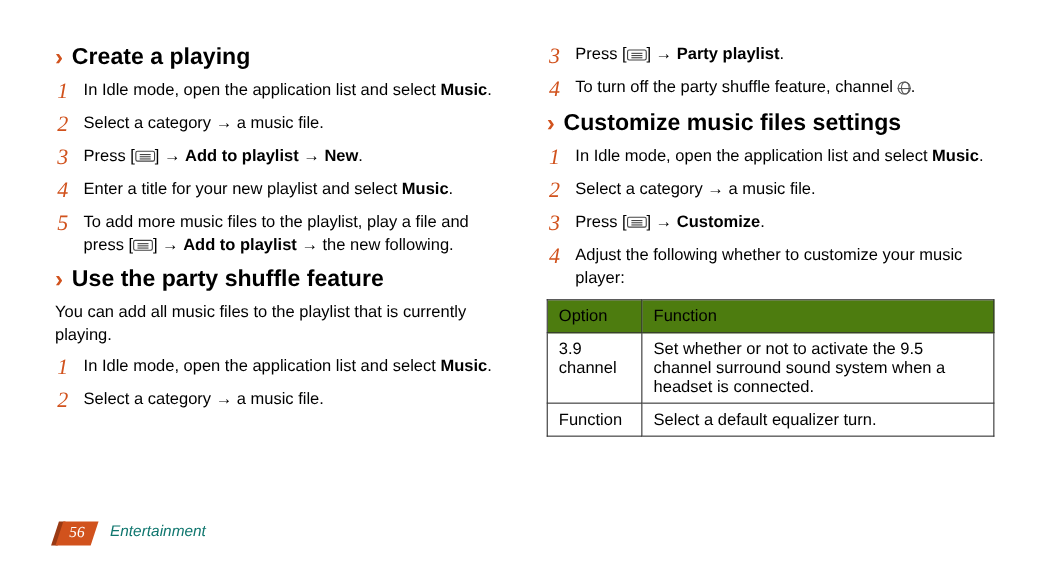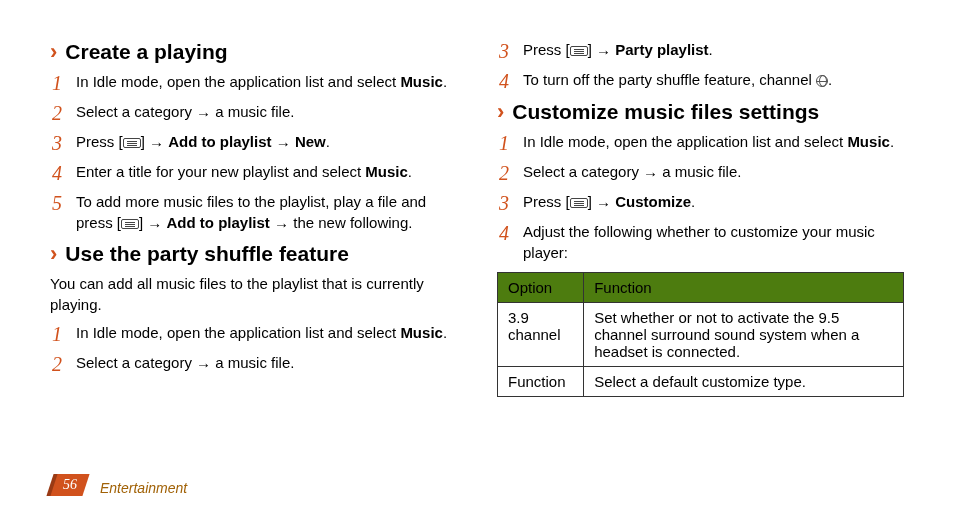--- a/index.html
+++ b/index.html
@@ -18,26 +18,26 @@
   .stepbody { font-size: 15px; line-height: 1.38; flex: 1; }
   b { font-weight: 700; }
   .menu-icon { display: inline-block; width: 18px; height: 10px; border: 1px solid #444; border-radius: 2px; position: relative; vertical-align: -1px; }
   .menu-icon::before { content: ""; position: absolute; left: 3px; right: 3px; top: 2px; height: 1px; background: #444; box-shadow: 0 2px 0 #444, 0 4px 0 #444; }
   .globe-icon { display: inline-block; width: 12px; height: 12px; border: 1.5px solid #555; border-radius: 50%; position: relative; vertical-align: -2px; }
   .globe-icon::before { content: ""; position: absolute; left: 50%; top: -1px; bottom: -1px; width: 6px; margin-left: -3px; border: 1px solid #555; border-radius: 50%; }
   .globe-icon::after { content: ""; position: absolute; left: -1px; right: -1px; top: 50%; height: 1px; background: #555; }
   table.opts { border-collapse: collapse; width: 100%; margin-top: 6px; font-size: 15px; }
   table.opts th, table.opts td { border: 1px solid #333; padding: 6px 10px; text-align: left; vertical-align: top; font-weight: 400; }
   table.opts thead th { background: #4d7c0f; }
-  .footer { position: absolute; left: 50px; bottom: 22px; display: flex; align-items: flex-end; gap: 10px; }
+  .footer { position: absolute; left: 50px; bottom: 22px; display: flex; align-items: flex-start; gap: 10px; }
   .pagenum-block { position: relative; width: 40px; height: 22px; }
   .pagenum-block .main { position: absolute; left: 4px; top: 0; width: 32px; height: 22px; background: #d1521d; transform: skewX(-18deg); }
   .pagenum-block .shadow { position: absolute; left: 0; top: 0; width: 6px; height: 22px; background: #9a3a14; transform: skewX(-18deg); }
   .pagenum-text { position: absolute; left: 0; top: 0; width: 40px; height: 22px; color: #fff; font-style: italic; font-size: 14px; font-family: Georgia, serif; display: flex; align-items: center; justify-content: center; }
-  .footer-label { font-style: italic; font-size: 14px; color: #a16207; }
+  .footer-label { font-style: italic; font-size: 14px; color: #0f766e; }
 </style>
 </head>
 <body>
 
 <div class="page">
   <div class="cols">
 
     <div class="col">
 
       <div class="sect-head first">
@@ -144,21 +144,21 @@
             <th>Function</th>
           </tr>
         </thead>
         <tbody>
           <tr>
             <td>3.9 channel</td>
             <td>Set whether or not to activate the 9.5 channel surround sound system when a headset is connected.</td>
           </tr>
           <tr>
             <td>Function</td>
-            <td>Select a default customize type.</td>
+            <td>Select a default equalizer turn.</td>
           </tr>
         </tbody>
       </table>
     </div>
 
   </div>
 
   <div class="footer">
     <div class="pagenum-block">
       <div class="shadow"></div>

